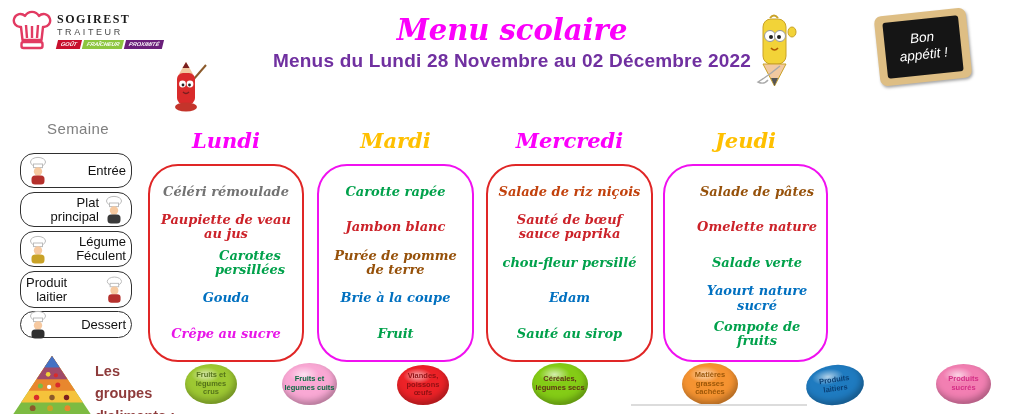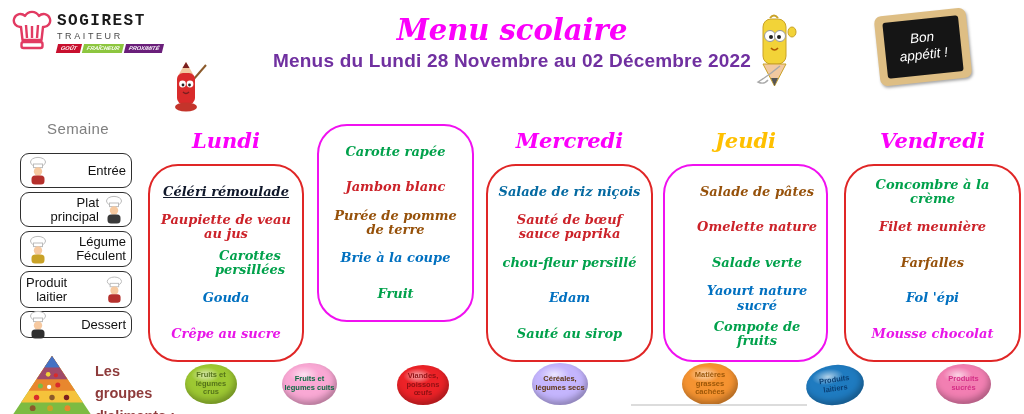--- a/index.html
+++ b/index.html
@@ -2,21 +2,21 @@
 <html><head>
 <meta charset="utf-8">
 <style>
   html,body{margin:0;padding:0;background:#fff;}
   #page{position:relative;width:1024px;height:414px;background:#ffffff;overflow:hidden;
         font-family:"Liberation Sans",sans-serif;}
 
   
   .logo{position:absolute;left:12px;top:10px;display:flex;gap:5px;}
   .logo-text{display:flex;flex-direction:column;padding-top:3px;}
-  .brand-name{font-family:Liberation Mono, monospace;font-weight:bold;font-size:16px;
+  .brand-name{font-family:Liberation Serif, serif;font-weight:bold;font-size:12px;
               letter-spacing:1.5px;color:#1a1a1a;line-height:1;}
   .brand-sub{font-size:9px;letter-spacing:2.6px;color:#4a4a4a;margin-top:3px;line-height:1;}
   .brand-tags{display:flex;gap:2px;margin-top:3px;}
   .brand-tag{font-size:5.5px;font-style:italic;font-weight:bold;color:#fff;
              padding:1px 4px;transform:skewX(-14deg);line-height:1.2;}
   .tag-red{background:#C8102E;} .tag-green{background:#8DC63F;} .tag-purple{background:#6A1F7A;}
 
   
   .main-title{position:absolute;left:0;right:0;top:16px;text-align:center;
               font-family:"DejaVu Serif",serif;font-style:italic;font-weight:bold;
@@ -32,21 +32,21 @@
                display:flex;flex-direction:column;align-items:center;justify-content:center;
                color:#fff;font-style:italic;font-size:13.5px;line-height:1.25;}
 
   
   .crayon{position:absolute;left:166px;top:60px;}
   .pencil{position:absolute;left:750px;top:14px;}
 
   
   .sidebar-title{position:absolute;left:20px;top:120px;width:116px;text-align:center;
                  font-size:15px;color:#7F7F7F;letter-spacing:.4px;}
-  .side-row{position:absolute;left:20px;width:112px;border:1.6px solid #2f2f2f;border-radius:9px;
+  .side-row{position:absolute;left:20px;width:112px;border:1.6px solid #2f2f2f;border-radius:14px;
             background:#fff;display:flex;align-items:center;padding:1px 5px;box-sizing:border-box;gap:3px;}
   .side-row .lbl{font-size:13px;color:#111;line-height:1.05;flex:1;}
   .lbl-right{text-align:right;} .lbl-left{text-align:right;}
 
   
   .day-col{position:absolute;top:124px;}
   .day-name{height:40px;text-align:center;font-family:"DejaVu Serif",serif;
             font-style:italic;font-weight:bold;font-size:21px;line-height:34px;}
   .day-box{height:198px;border-style:solid;border-width:2.5px;border-radius:30px;
            background:#fff;display:flex;flex-direction:column;padding:8px 6px;box-sizing:border-box;}
@@ -171,70 +171,61 @@
         <rect x="7.5" y="8" width="9" height="3.6" fill="#fff" stroke="#bbb"></rect>
         <circle cx="12" cy="15.5" r="4.2" fill="#F6C9A0"></circle>
         <rect x="5.5" y="19.5" width="13" height="9" rx="3.5" fill="#2f2f2f"></rect>
       </svg>
     <span class="lbl lbl-right">Dessert</span>
   </div>
 
   <div class="day-col" style="left:148px;width:156px;">
     <div class="day-name" style="color: rgb(251, 0, 251);">Lundi</div>
     <div class="day-box" style="border-color: rgb(224, 38, 38);">
-      <div class="menu-item" style="color: #0f172a; text-decoration: underline;">Céléri rémoulade</div>
+      <div class="menu-item" style="color: #737373;">Céléri rémoulade</div>
       <div class="menu-item" style="color: rgb(204, 34, 41);">Paupiette de veau au jus</div>
       <div class="menu-item" style="color: rgb(0, 161, 75); margin-left: 48px;">Carottes persillées</div>
       <div class="menu-item" style="color: rgb(0, 112, 192);">Gouda</div>
       <div class="menu-item" style="color: rgb(232, 21, 232);">Crêpe au sucre</div>
     </div>
   </div>
 
   <div class="day-col" style="left:317px;width:157px;">
+    <div class="day-name" style="color: rgb(255, 192, 0);">Mardi</div>
     <div class="day-box" style="border-color: rgb(240, 17, 240);">
       <div class="menu-item" style="color: rgb(0, 161, 75);">Carotte rapée</div>
       <div class="menu-item" style="color: rgb(204, 34, 41);">Jambon blanc</div>
       <div class="menu-item" style="color: rgb(150, 81, 10);">Purée de pomme de terre</div>
       <div class="menu-item" style="color: rgb(0, 112, 192);">Brie à la coupe</div>
       <div class="menu-item" style="color: rgb(0, 161, 75);">Fruit</div>
     </div>
   </div>
 
   <div class="day-col" style="left:486px;width:167px;">
     <div class="day-name" style="color: rgb(251, 0, 251);">Mercredi</div>
     <div class="day-box" style="border-color: rgb(224, 38, 38);">
-      <div class="menu-item" style="color: #0369a1;">Salade de riz niçois</div>
+      <div class="menu-item" style="color: #c2410c;">Salade de riz niçois</div>
       <div class="menu-item" style="color: rgb(204, 34, 41);">Sauté de bœuf sauce paprika</div>
       <div class="menu-item" style="color: rgb(0, 161, 75);">chou-fleur persillé</div>
       <div class="menu-item" style="color: rgb(0, 112, 192);">Edam</div>
       <div class="menu-item" style="color: rgb(0, 161, 75);">Sauté au sirop</div>
     </div>
   </div>
 
   <div class="day-col" style="left:663px;width:165px;">
     <div class="day-name" style="color: rgb(255, 192, 0);">Jeudi</div>
     <div class="day-box" style="border-color: rgb(240, 17, 240); padding-left: 29px;">
       <div class="menu-item" style="color: rgb(150, 81, 10);">Salade de pâtes</div>
       <div class="menu-item" style="color: rgb(204, 34, 41);">Omelette nature</div>
       <div class="menu-item" style="color: rgb(0, 161, 75);">Salade verte</div>
       <div class="menu-item" style="color: rgb(0, 112, 192);">Yaourt nature sucré</div>
       <div class="menu-item" style="color: rgb(0, 161, 75);">Compote de fruits</div>
     </div>
   </div>
 
-  <div class="day-col" style="left:844px;width:177px;">
-    <div class="day-name" style="color: rgb(251, 0, 251);">Vendredi</div>
-    <div class="day-box" style="border-color: rgb(224, 38, 38);">
-      <div class="menu-item" style="color: rgb(0, 161, 75);">Concombre à la crème</div>
-      <div class="menu-item" style="color: rgb(204, 34, 41);">Filet meunière</div>
-      <div class="menu-item" style="color: rgb(150, 81, 10);">Farfalles</div>
-      <div class="menu-item" style="color: rgb(0, 112, 192);">Fol 'épi</div>
-      <div class="menu-item" style="color: rgb(232, 21, 232);">Mousse chocolat</div>
-    </div>
-  </div>
 
   <svg class="pyramid" width="80" height="58" viewBox="0 0 80 60">
     <polygon points="40,0 80,60 0,60" fill="#7DBB42"></polygon>
     <polygon points="40,0 72,48 8,48" fill="#F5C33B"></polygon>
     <polygon points="40,0 64,36 16,36" fill="#E8872E"></polygon>
     <polygon points="40,0 56,24 24,24" fill="#A04A68"></polygon>
     <polygon points="40,0 48,12 32,12" fill="#4472C4"></polygon>
     <circle cx="36" cy="19" r="2.4" fill="#F2D338"></circle>
       <circle cx="44" cy="20" r="2.2" fill="#D92B2B"></circle>
     <circle cx="28" cy="31" r="2.6" fill="#7DBB42"></circle>
@@ -251,21 +242,21 @@
 
   <div class="badge" style="left: 185px; top: 364px; width: 52px; height: 40px; background: rgb(157, 200, 50); color: rgb(85, 115, 27);">
       <span>Fruits et légumes crus</span>
     </div>
   <div class="badge" style="left: 282px; top: 363px; width: 55px; height: 42px; background: #f9a8d4; color: rgb(14, 107, 67);">
       <span>Fruits et légumes cuits</span>
     </div>
   <div class="badge" style="left: 397px; top: 365px; width: 52px; height: 40px; background: rgb(236, 34, 39); color: rgb(143, 16, 19);">
       <span>Viandes, poissons œufs</span>
     </div>
-  <div class="badge" style="left: 532px; top: 363px; width: 56px; height: 42px; background: #c4b5fd; color: rgb(95, 53, 19);">
+  <div class="badge" style="left: 532px; top: 363px; width: 56px; height: 42px; background: #84cc16; color: rgb(95, 53, 19);">
       <span>Céréales, légumes secs</span>
     </div>
   <div class="badge" style="left: 682px; top: 363px; width: 56px; height: 42px; background: rgb(245, 147, 49); color: rgb(156, 87, 8);">
       <span>Matières grasses cachées</span>
     </div>
   <div class="badge" style="left: 806px; top: 365px; width: 58px; height: 40px; transform: rotate(-8deg); background: rgb(31, 123, 192); color: rgb(10, 62, 115);">
       <span>Produits laitiers</span>
     </div>
   <div class="badge" style="left: 936px; top: 364px; width: 55px; height: 40px; background: rgb(242, 127, 178); color: rgb(212, 46, 134);">
       <span>Produits sucrés</span>

